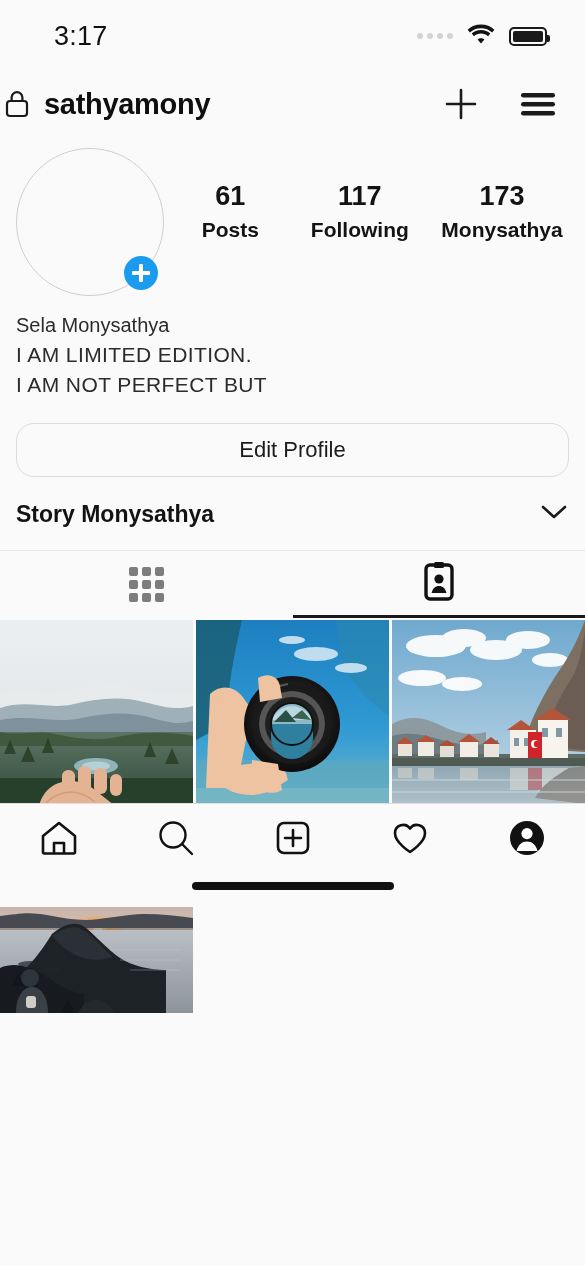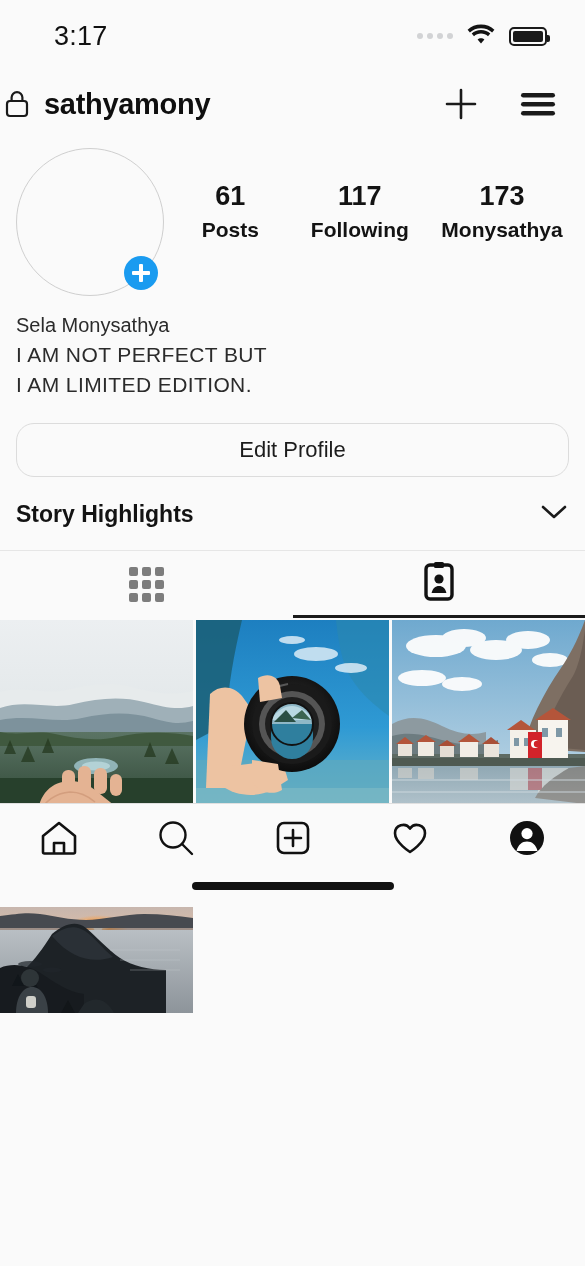--- a/index.html
+++ b/index.html
@@ -163,28 +163,28 @@
       </div>
       <div class="stat">
         <div class="stat-num">173</div>
         <div class="stat-label">Monysathya</div>
       </div>
     </div>
   </div>
 
   <div class="bio">
     <div class="bio-name">Sela Monysathya</div>
+    <div class="bio-line">I AM LIMITED EDITION.</div>
     <div class="bio-line">I AM NOT PERFECT BUT</div>
-    <div class="bio-line">I AM LIMITED EDITION.</div>
   </div>
 
   <div class="edit-btn">Edit Profile</div>
 
   <div class="highlights">
-    <span class="highlights-title">Story Highlights</span>
+    <span class="highlights-title">Story Monysathya</span>
     <span>
       <svg width="30" height="20" viewBox="0 0 30 20">
         <path d="M4 5l11 10L26 5" fill="none" stroke="#1a1a1a" stroke-width="2.6" stroke-linecap="round" stroke-linejoin="round"></path>
       </svg>
     </span>
   </div>
 
   <div class="tabs">
     <div class="tab">
       <span class="grid-icon">

